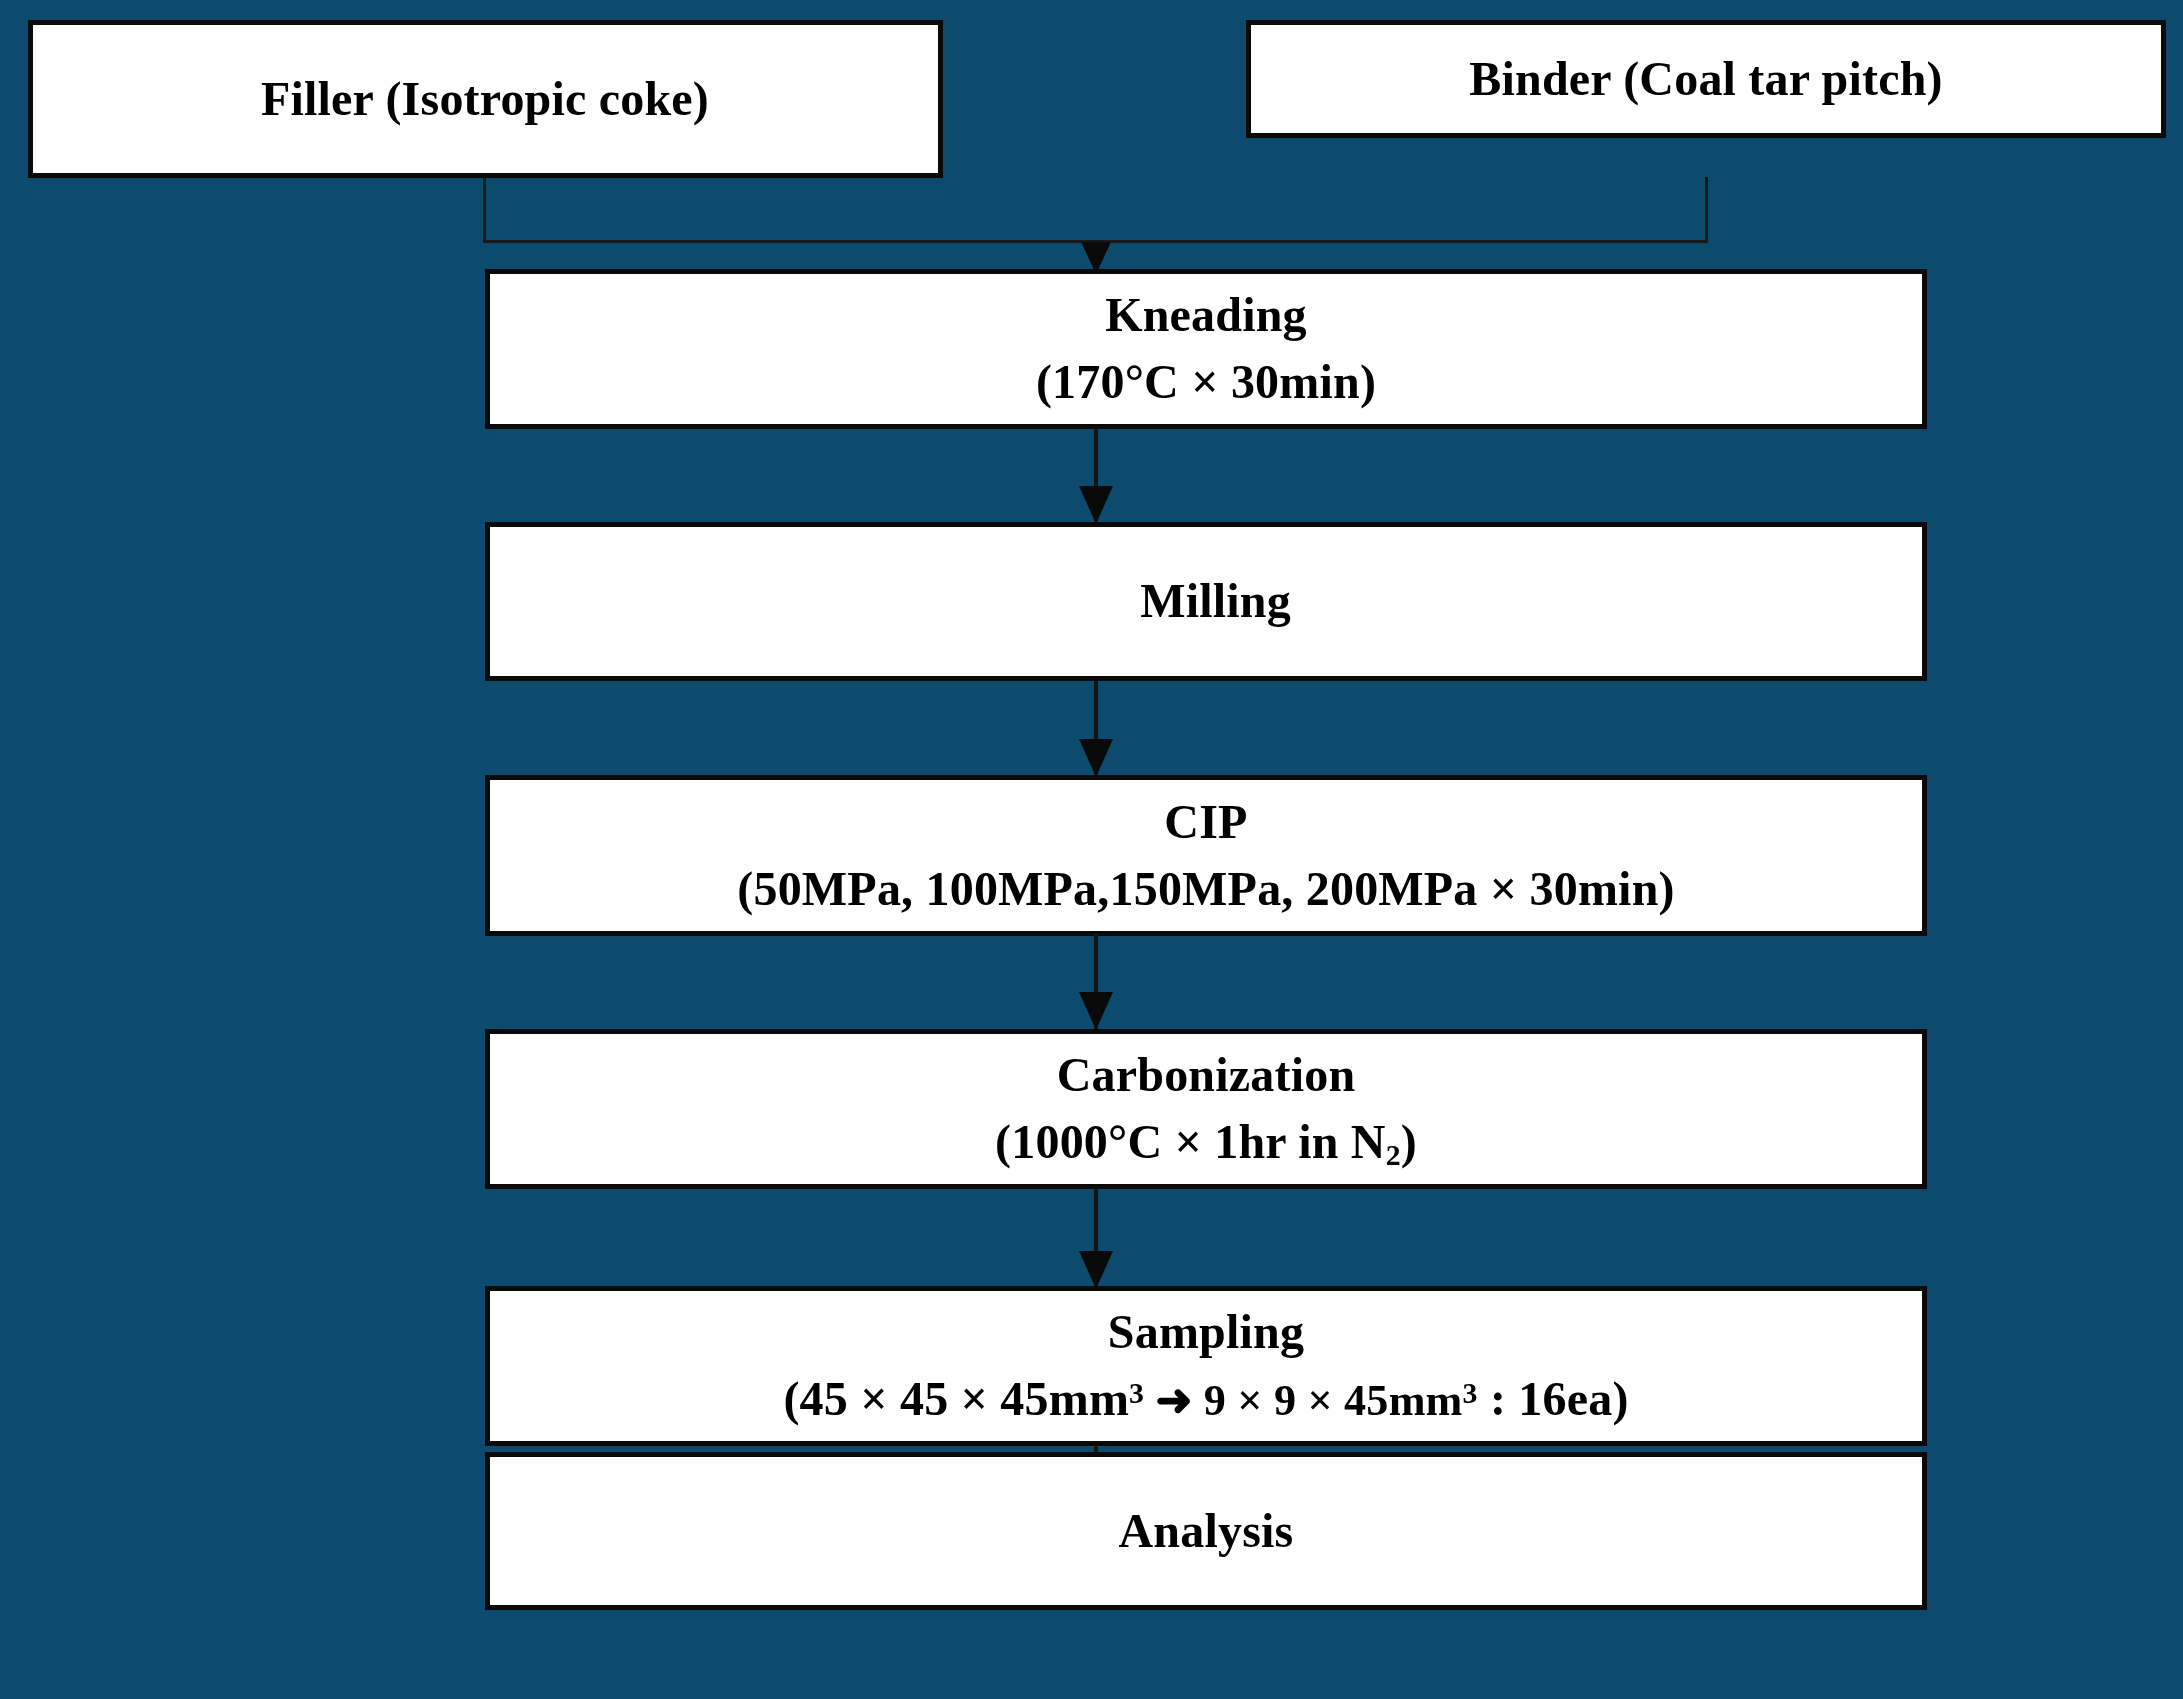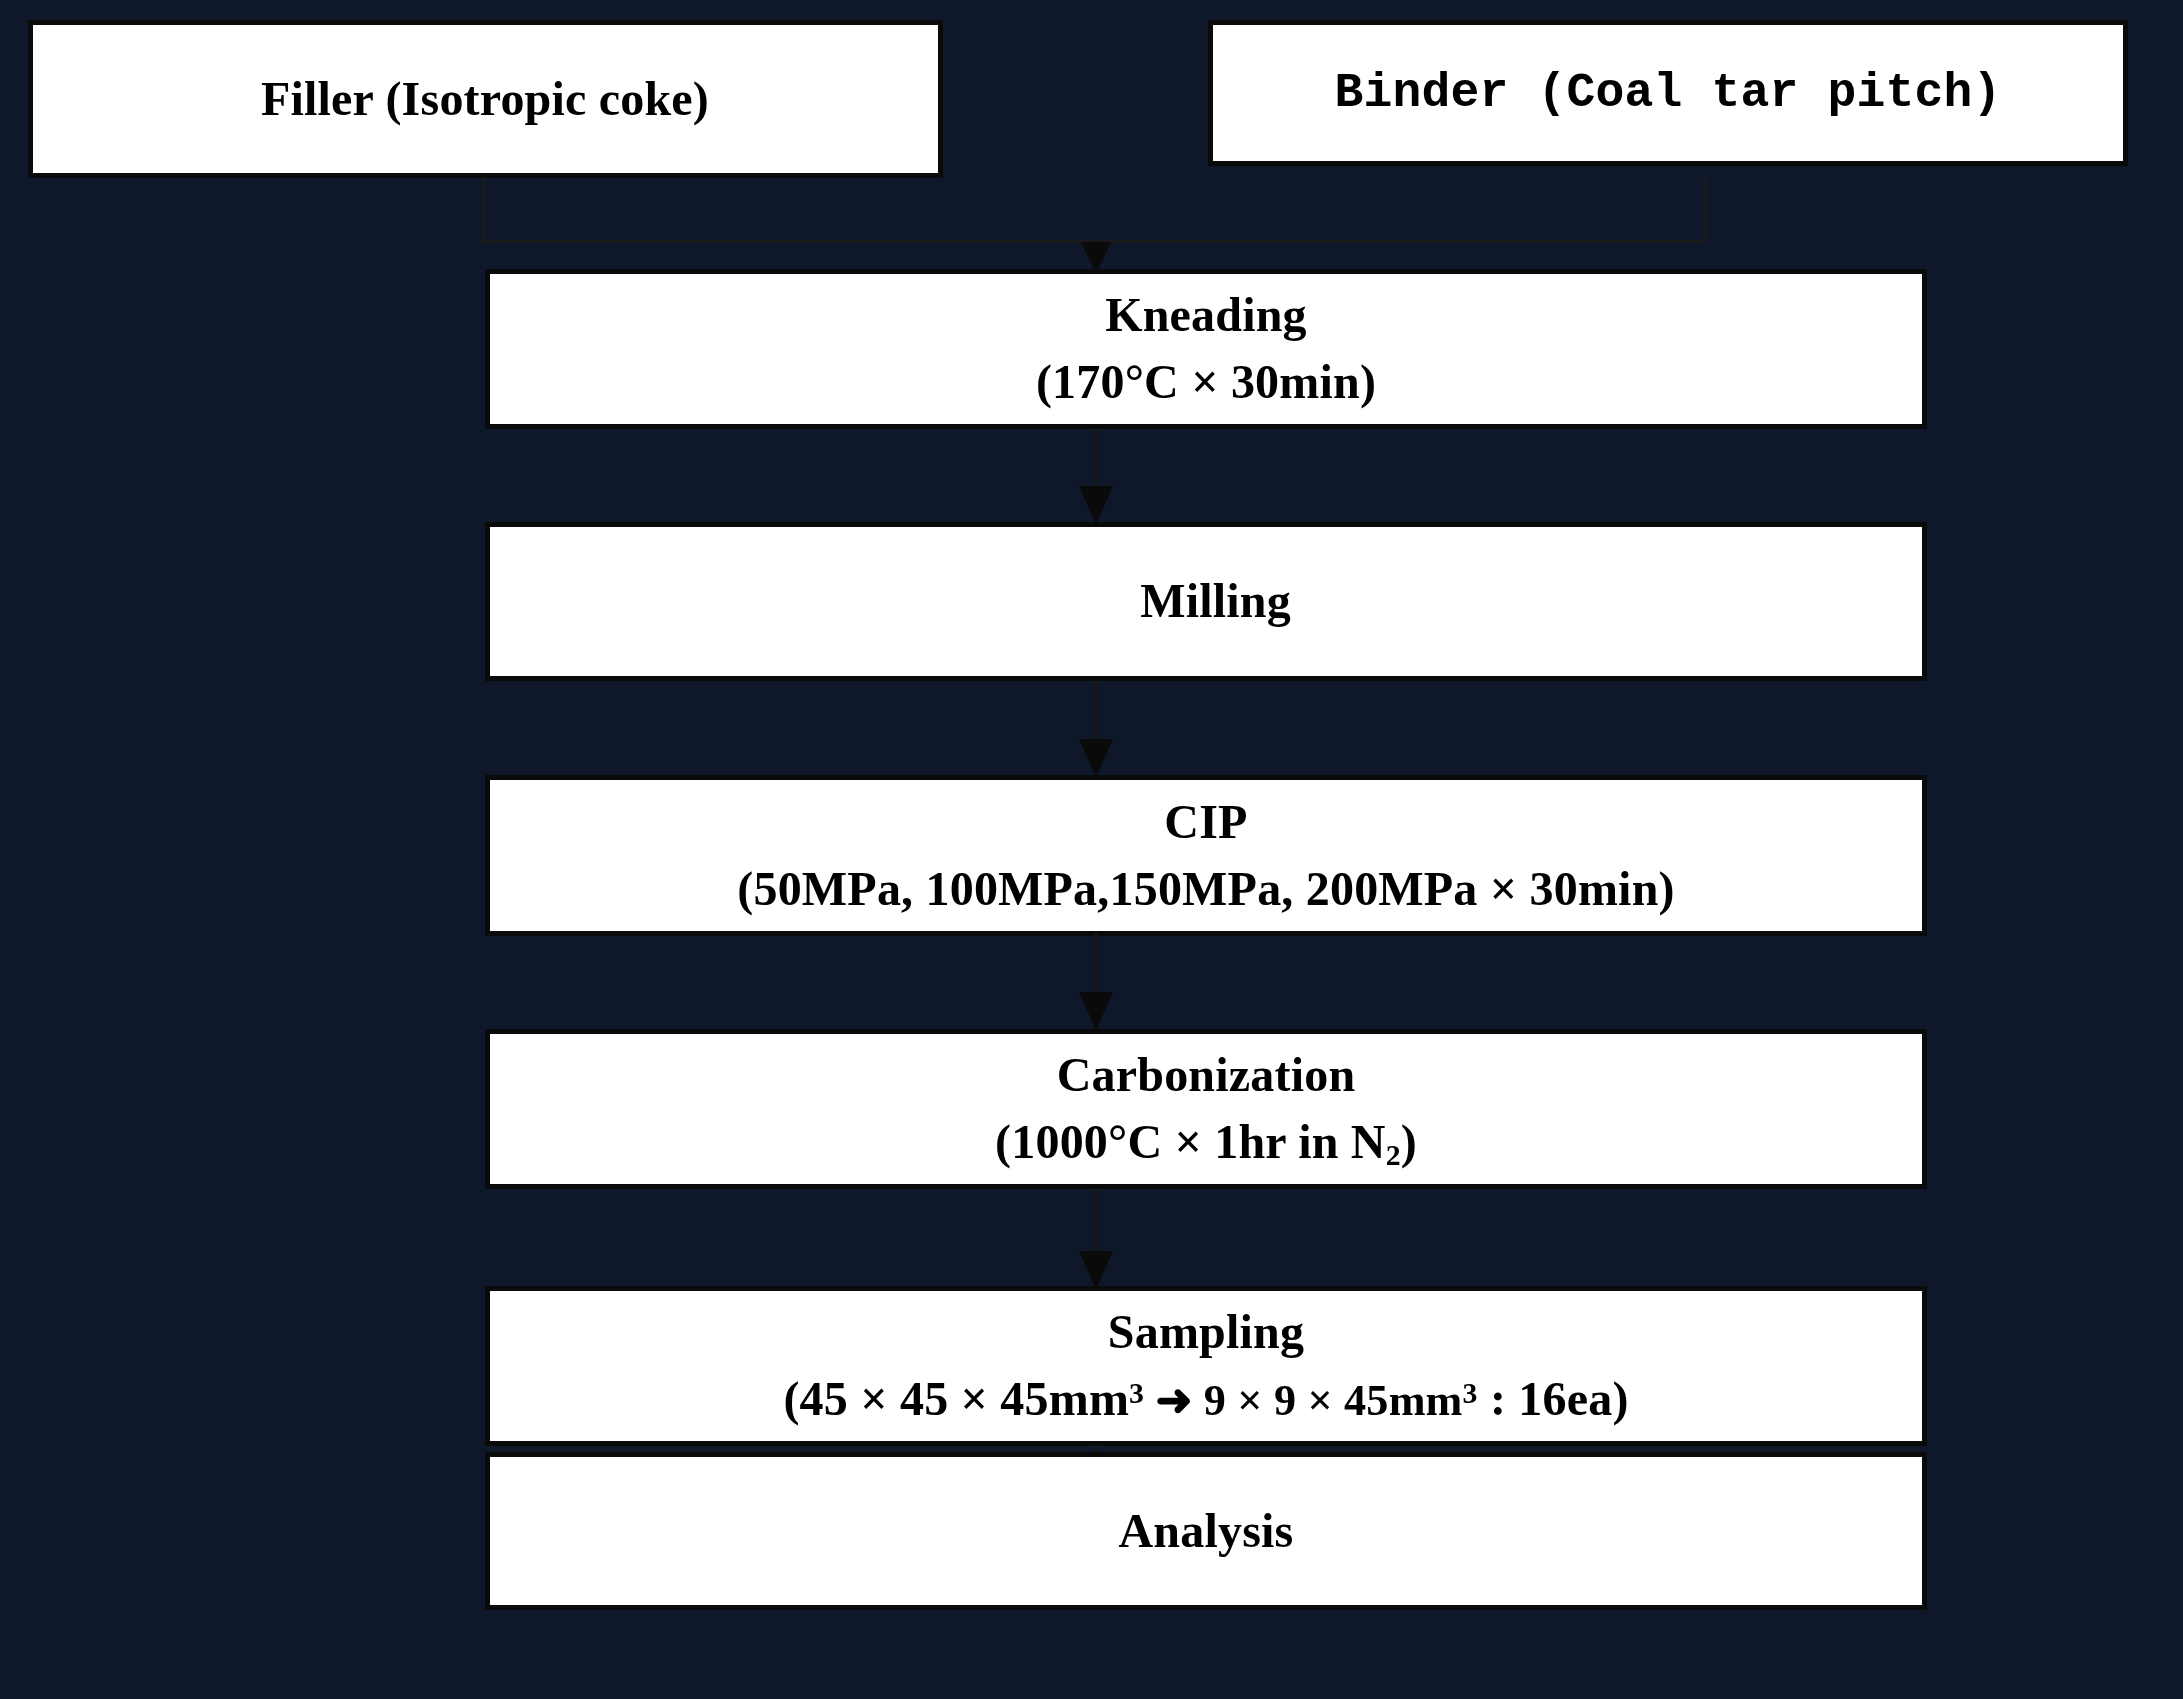--- a/index.html
+++ b/index.html
@@ -9,21 +9,21 @@
     background: #ffffff;
   }
   body {
     font-family: "Liberation Serif", "DejaVu Serif", serif;
   }
 
   #canvas {
     position: relative;
     width: 2183px;
     height: 1699px;
-    background: #0f172a;
+    background: #0c4a6e;
     overflow: hidden;
   }
 
   
   .flow-box {
     position: absolute;
     box-sizing: border-box;
     background: #ffffff;
     border: 5.4px solid #0a0a0a;
     display: flex;
@@ -54,25 +54,24 @@
   }
 
   
   #box-filler {
     left: 27.5px;
     top: 20px;
     width: 915px;
     height: 158px;
   }
   #box-binder {
-    left: 1208px;
+    left: 1246px;
     top: 20px;
     width: 920px;
-    height: 146px;
-    font-family: Liberation Mono, monospace;
+    height: 118px;
   }
 
   
   .col-box {
     left: 485px;
     width: 1442px;
   }
   #box-kneading      { top: 269px;  height: 160px; }
   #box-milling       { top: 522px;  height: 159px; padding-left: 19px; }
   #box-cip           { top: 775px; height: 161px; }

